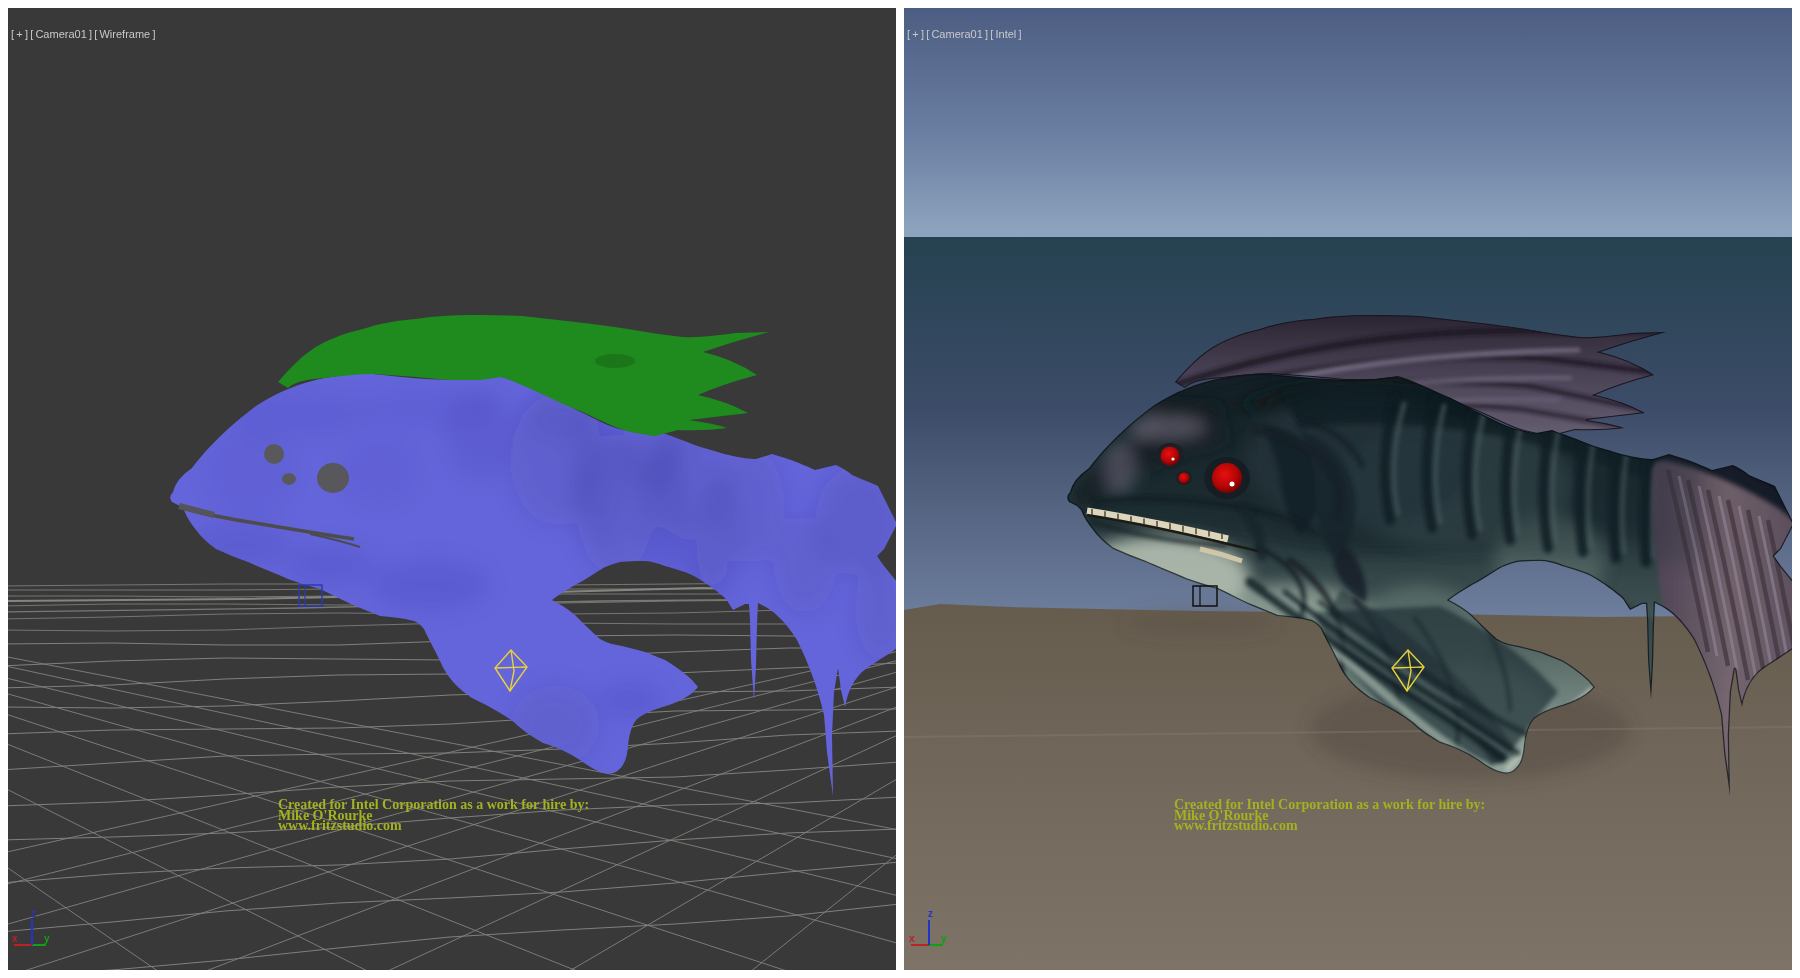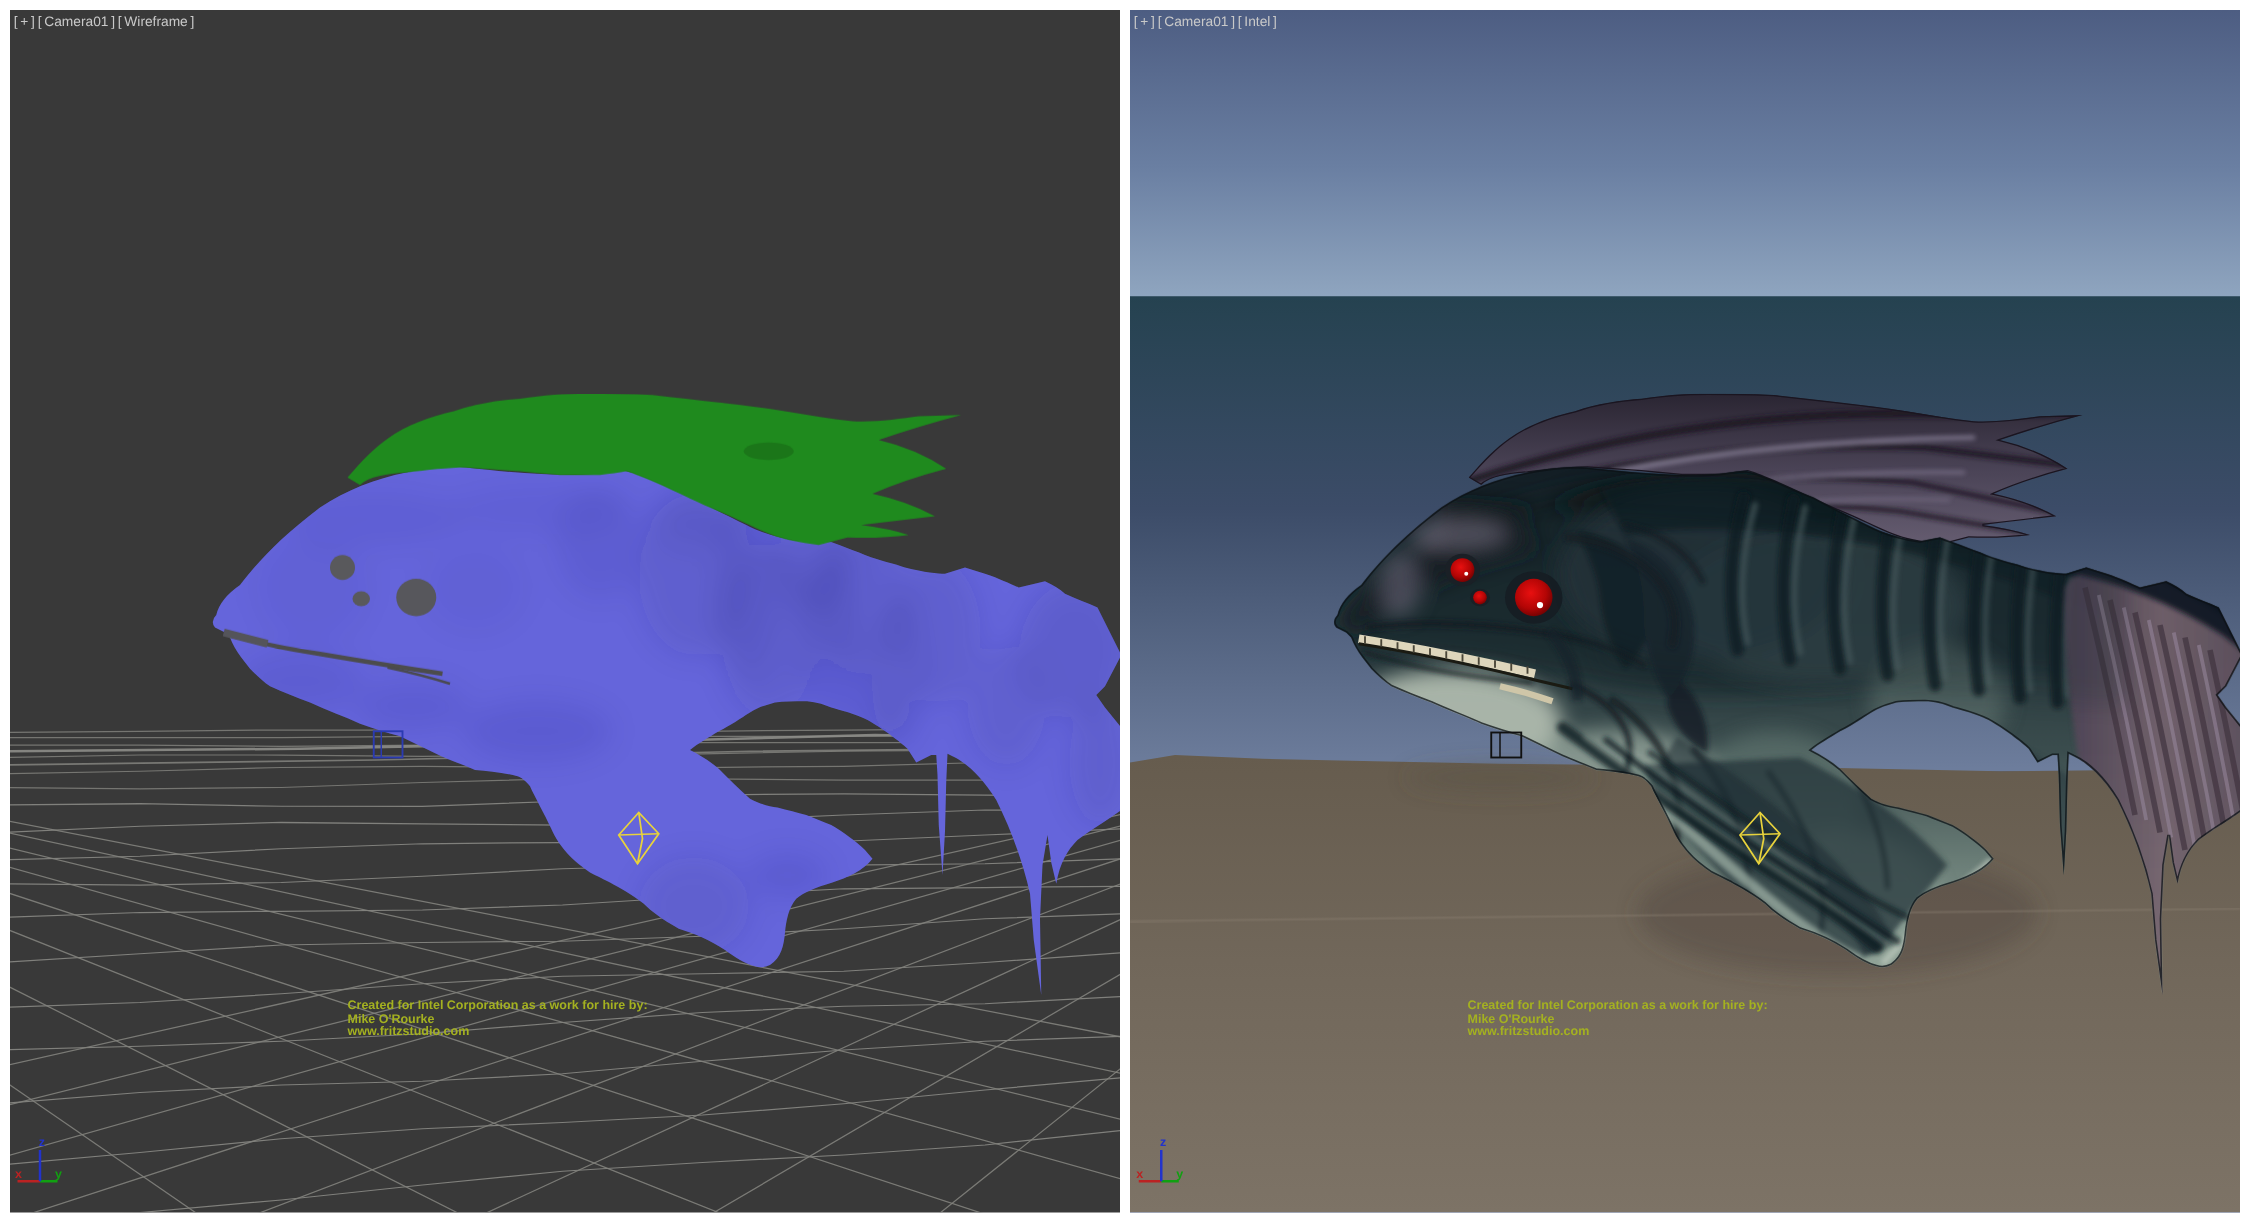--- a/index.html
+++ b/index.html
@@ -1,20 +1,20 @@
 <!DOCTYPE html>
 <html><head><meta charset="utf-8">
 <style>
 html,body{margin:0;padding:0;width:1800px;height:978px;background:#ffffff;overflow:hidden}
 *{box-sizing:border-box}
 .vp{position:absolute;overflow:hidden}
 #vl{left:8px;top:8px;width:888px;height:962px;background:#393939}
 #vr{left:904px;top:8px;width:888px;height:962px;background:#4d5d82}
-.lbl{position:absolute;left:3px;top:4px;font-family:"Liberation Sans",sans-serif;font-size:11px;color:#c9c9c9;letter-spacing:0px;white-space:pre}
-.cred{position:absolute;font-family:Liberation Sans, sans-serif;font-size:10px;font-weight:bold;color:#a4b120;line-height:10.5px;white-space:pre}
+.lbl{position:absolute;left:3px;top:20px;font-family:"Liberation Sans",sans-serif;font-size:11px;color:#c9c9c9;letter-spacing:0px;white-space:pre}
+.cred{position:absolute;font-family:Liberation Serif, serif;font-size:14px;font-weight:bold;color:#a4b120;line-height:10.5px;white-space:pre}
 #vl .cred{left:270px;top:792px}
 #vr .cred{left:270px;top:792px}
 </style></head>
 <body>
 
 <svg width="0" height="0" style="position:absolute">
 <defs>
 <filter id="blurL" x="-30%" y="-30%" width="160%" height="160%">
         <feGaussianBlur stdDeviation="11"></feGaussianBlur>
       </filter>

